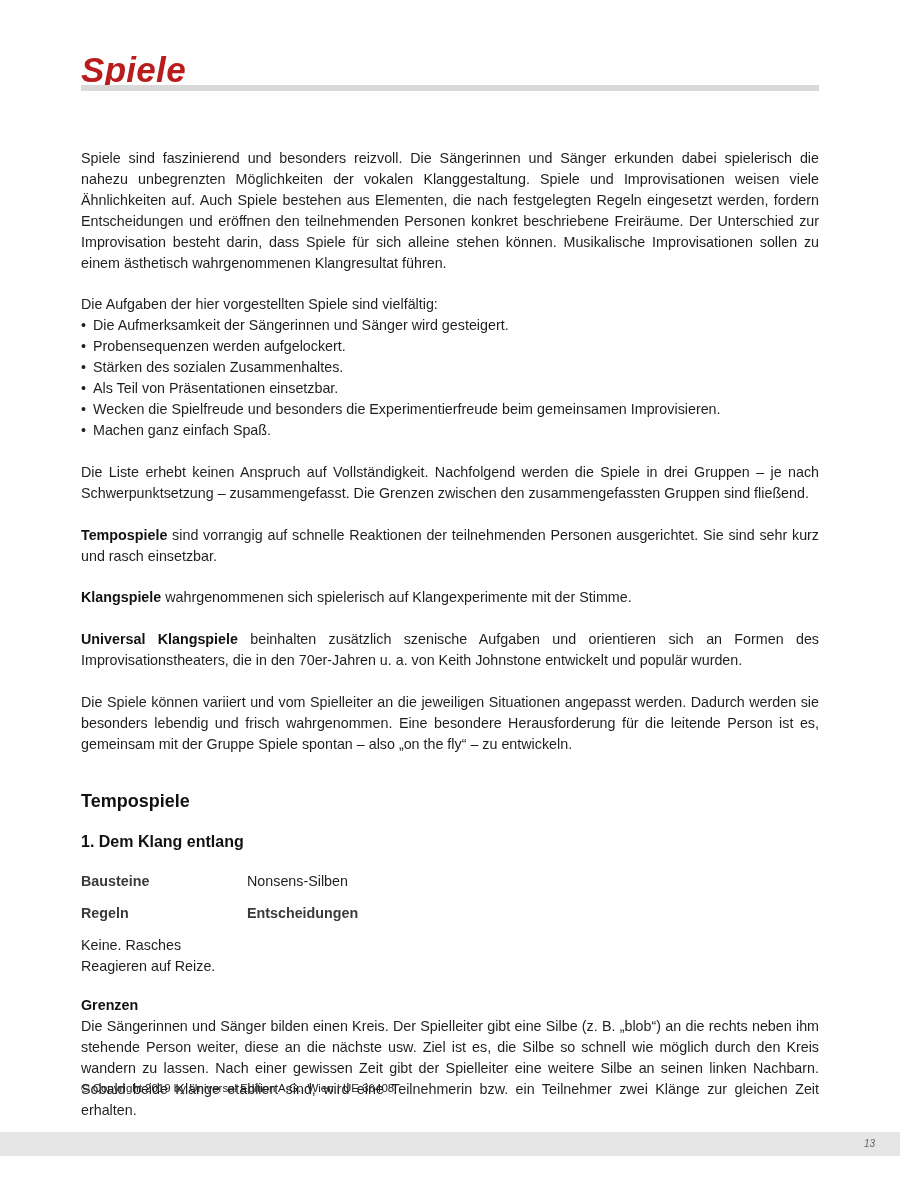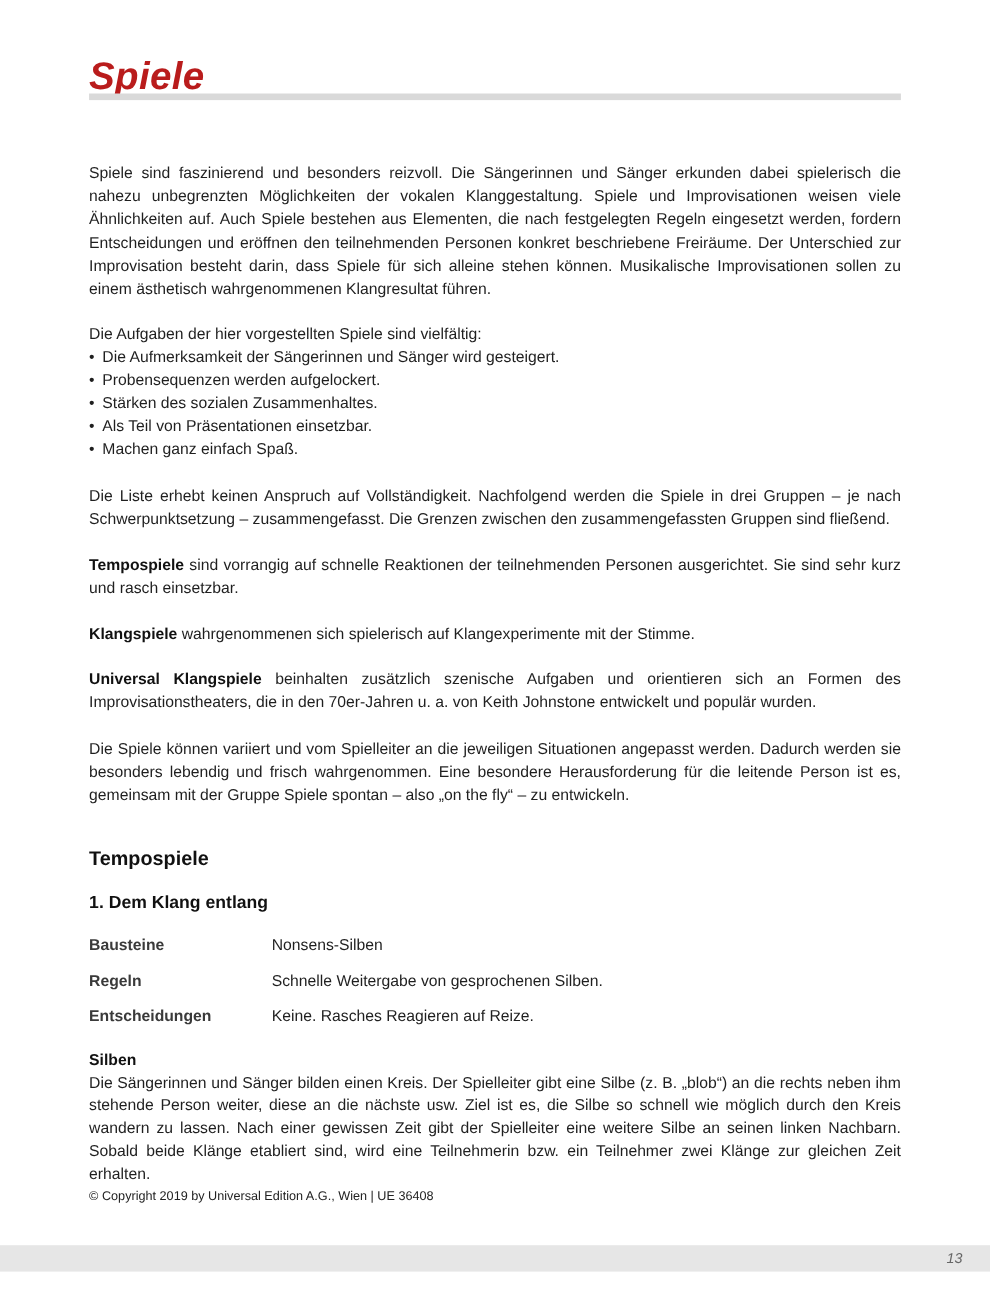--- a/index.html
+++ b/index.html
@@ -102,21 +102,21 @@
       left: 81px;
       top: 1081px;
       font-size: 11.5px;
       color: #222;
       line-height: 14px;
     }
     .page-number {
       position: absolute;
       right: 25px;
       top: 1136px;
-      font-size: 13px;
+      font-size: 10px;
       color: #666;
       line-height: 16px;
       font-style: italic;
     }
   </style>
 </head>
 <body>
 
 <h1 class="title">Spiele</h1>
 <div class="title-rule"></div>
@@ -125,20 +125,21 @@
 
   <p>Spiele sind faszinierend und besonders reizvoll. Die Sängerinnen und Sänger erkunden dabei spielerisch die nahezu unbegrenzten Möglichkeiten der vokalen Klanggestaltung. Spiele und Improvisationen weisen viele Ähnlichkeiten auf. Auch Spiele bestehen aus Elementen, die nach festgelegten Regeln eingesetzt werden, fordern Entscheidungen und eröffnen den teilnehmenden Personen konkret beschriebene Freiräume. Der Unterschied zur Improvisation besteht darin, dass Spiele für sich alleine stehen können. Musikalische Improvisationen sollen zu einem ästhetisch wahrgenommenen Klangresultat führen.</p>
   <div class="gap"></div>
 
   <p>Die Aufgaben der hier vorgestellten Spiele sind vielfältig:</p>
   <ul class="bullets">
     <li><span class="dot">•</span><span>Die Aufmerksamkeit der Sängerinnen und Sänger wird gesteigert.</span></li>
     <li><span class="dot">•</span><span>Probensequenzen werden aufgelockert.</span></li>
     <li><span class="dot">•</span><span>Stärken des sozialen Zusammenhaltes.</span></li>
     <li><span class="dot">•</span><span>Als Teil von Präsentationen einsetzbar.</span></li>
+    <li><span class="dot">•</span><span>Wecken die Spielfreude und besonders die Experimentierfreude beim gemeinsamen Improvisieren.</span></li>
     <li><span class="dot">•</span><span>Machen ganz einfach Spaß.</span></li>
   </ul>
   <div class="gap"></div>
 
   <p>Die Liste erhebt keinen Anspruch auf Vollständigkeit. Nachfolgend werden die Spiele in drei Gruppen – je nach Schwerpunktsetzung – zusammengefasst. Die Grenzen zwischen den zusammengefassten Gruppen sind fließend.</p>
   <div class="gap"></div>
 
   <p><b>Tempospiele</b><span> sind vorrangig auf schnelle Reaktionen der teilnehmenden Personen ausgerichtet. Sie sind sehr kurz und rasch einsetzbar.</span></p>
   <div class="gap"></div>
 
@@ -154,25 +155,24 @@
   <h2 class="h2">Tempospiele</h2>
 
   <div style="height: 18px;"></div>
   <h3 class="h3">1. Dem Klang entlang</h3>
 
   <div style="height: 18px;"></div>
   <div class="facts">
     <span class="k">Bausteine</span>
     <span class="v">Nonsens-Silben</span>
     <span class="k">Regeln</span>
-    <span class="v">Schnelle Weitergabe von gesprochenen Silben.</span>
     <span class="k">Entscheidungen</span>
     <span class="v">Keine. Rasches Reagieren auf Reize.</span>
   </div>
 
   <div style="height: 19px;"></div>
-  <p class="bold">Silben</p>
+  <p class="bold">Grenzen</p>
   <p>Die Sängerinnen und Sänger bilden einen Kreis. Der Spielleiter gibt eine Silbe (z. B. „blob“) an die rechts neben ihm stehende Person weiter, diese an die nächste usw. Ziel ist es, die Silbe so schnell wie möglich durch den Kreis wandern zu lassen. Nach einer gewissen Zeit gibt der Spielleiter eine weitere Silbe an seinen linken Nachbarn. Sobald beide Klänge etabliert sind, wird eine Teilnehmerin bzw. ein Teilnehmer zwei Klänge zur gleichen Zeit erhalten.</p>
 </div>
 
 <div class="footer-bar"></div>
 <div class="footer-text">© Copyright 2019 by Universal Edition A.G., Wien | UE 36408</div>
 <div class="page-number">13</div>
 
 </body></html>

